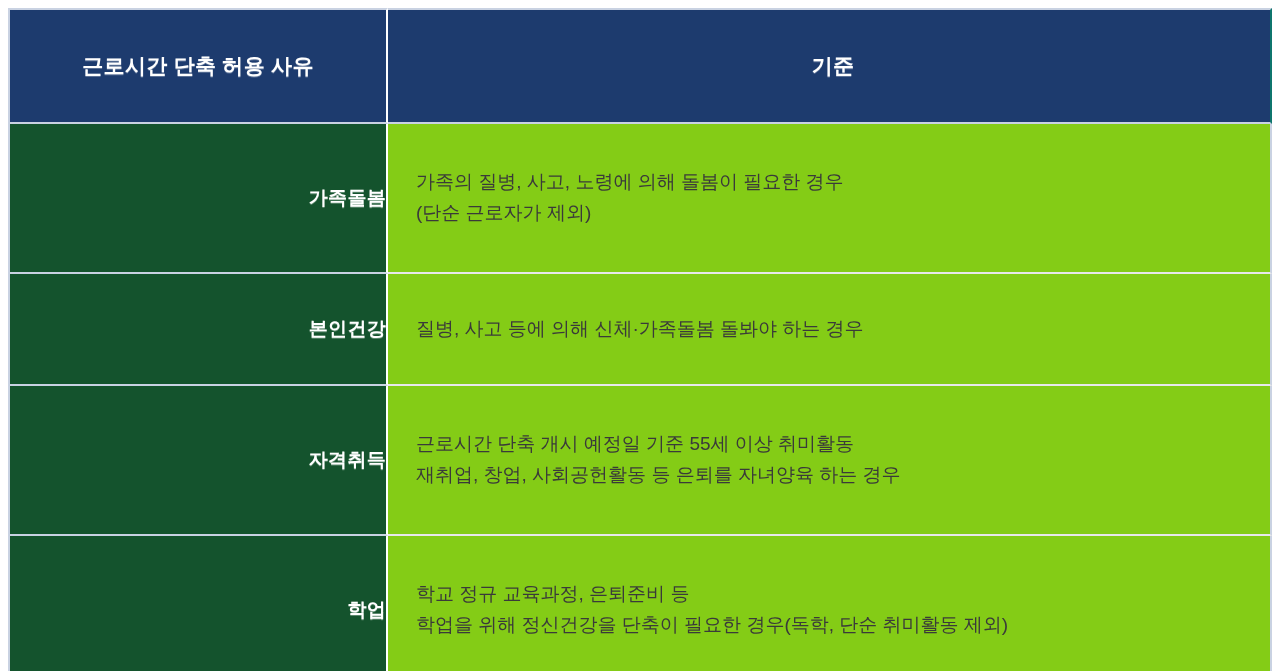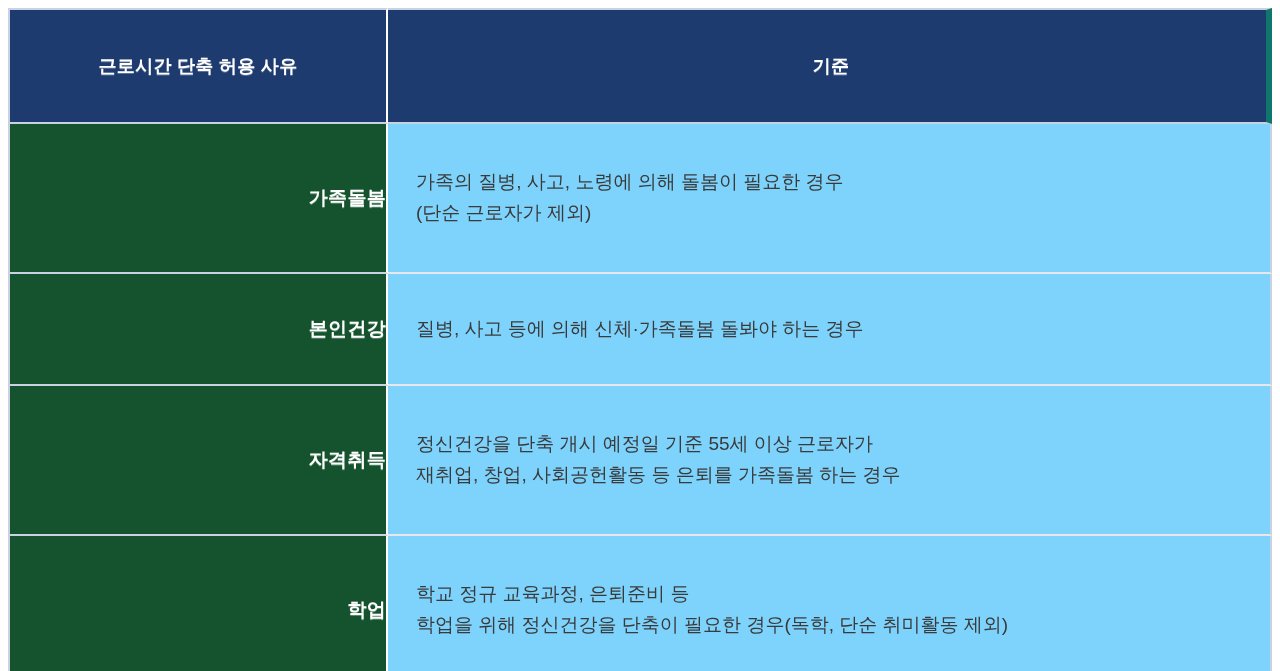--- a/index.html
+++ b/index.html
@@ -29,37 +29,37 @@
     table-layout: fixed;
   }
 
   table.reason-table col.col-reason { width: 380px; }
   table.reason-table col.col-standard { width: 884px; }
 
   
   thead th {
     background: #1D3B6E;
     color: #ffffff;
-    font-size: 18px;
+    font-size: 21px;
     font-weight: bold;
     letter-spacing: 0.3px;
     text-align: center;
     vertical-align: middle;
     height: 112px;
     padding: 0;
     border-top: 2px solid #c9d2e2;
     border-bottom: 2px solid #c9d2e2;
     text-shadow: 0 1px 0 rgba(255,255,255,0.28);
   }
   thead th.th-reason {
     border-left: 2px solid #c9d2e2;
     border-right: 2px solid #ffffff;
   }
   thead th.th-standard {
-    border-right: 6px solid #0f766e;
+    border-right: 2px solid #0f766e;
     padding-left: 8px;
   }
 
   
   tbody td.cell-reason {
     background: #14532d;
     color: #ffffff;
     font-size: 19px;
     font-weight: bold;
     letter-spacing: 0.3px;
@@ -67,21 +67,21 @@
     vertical-align: middle;
     padding: 0;
     border-left: 2px solid #c9d2e2;
     border-right: 2px solid #ffffff;
     border-bottom: 2px solid #c9d2e2;
     text-shadow: 0 1px 0 rgba(255,255,255,0.30);
   }
 
   
   tbody td.cell-standard {
-    background: #7dd3fc;
+    background: #84cc16;
     color: #3a3a3a;
     font-size: 19px;
     font-weight: 400;
     line-height: 1.62;
     text-align: left;
     vertical-align: middle;
     padding: 0 22px 0 28px;
     border-right: 2px solid #c9d2e2;
     border-bottom: 2px solid #e8e8ea;
   }
@@ -122,22 +122,22 @@
       <tr class="r-short">
         <td class="cell-reason">본인건강</td>
         <td class="cell-standard">
           <span class="line">질병, 사고 등에 의해 신체·가족돌봄 돌봐야 하는 경우</span>
         </td>
       </tr>
 
       <tr class="r-tall">
         <td class="cell-reason">자격취득</td>
         <td class="cell-standard">
-          <span class="line">정신건강을 단축 개시 예정일 기준 55세 이상 근로자가</span>
-          <span class="line">재취업, 창업, 사회공헌활동 등 은퇴를 가족돌봄 하는 경우</span>
+          <span class="line">근로시간 단축 개시 예정일 기준 55세 이상 취미활동</span>
+          <span class="line">재취업, 창업, 사회공헌활동 등 은퇴를 자녀양육 하는 경우</span>
         </td>
       </tr>
 
       <tr class="r-tall">
         <td class="cell-reason">학업</td>
         <td class="cell-standard">
           <span class="line">학교 정규 교육과정, 은퇴준비 등</span>
           <span class="line">학업을 위해 정신건강을 단축이 필요한 경우(독학, 단순 취미활동 제외)</span>
         </td>
       </tr>

